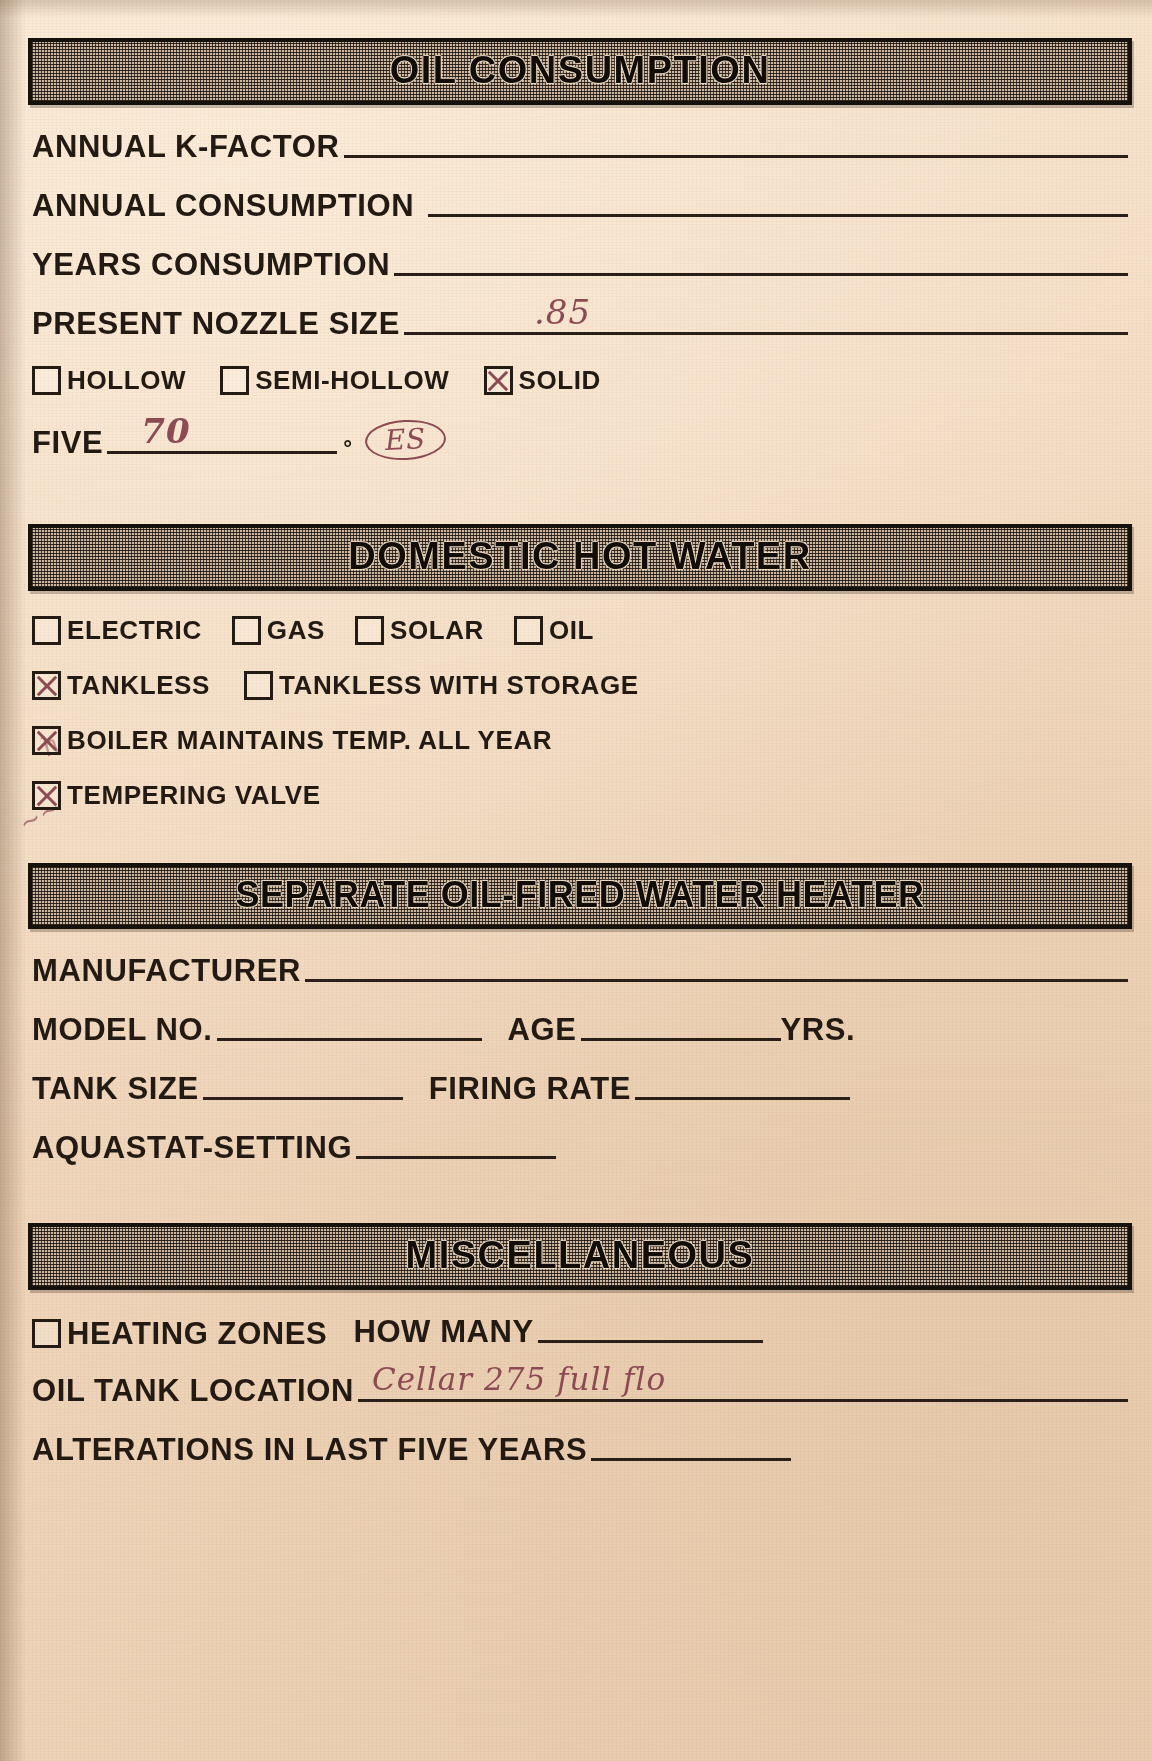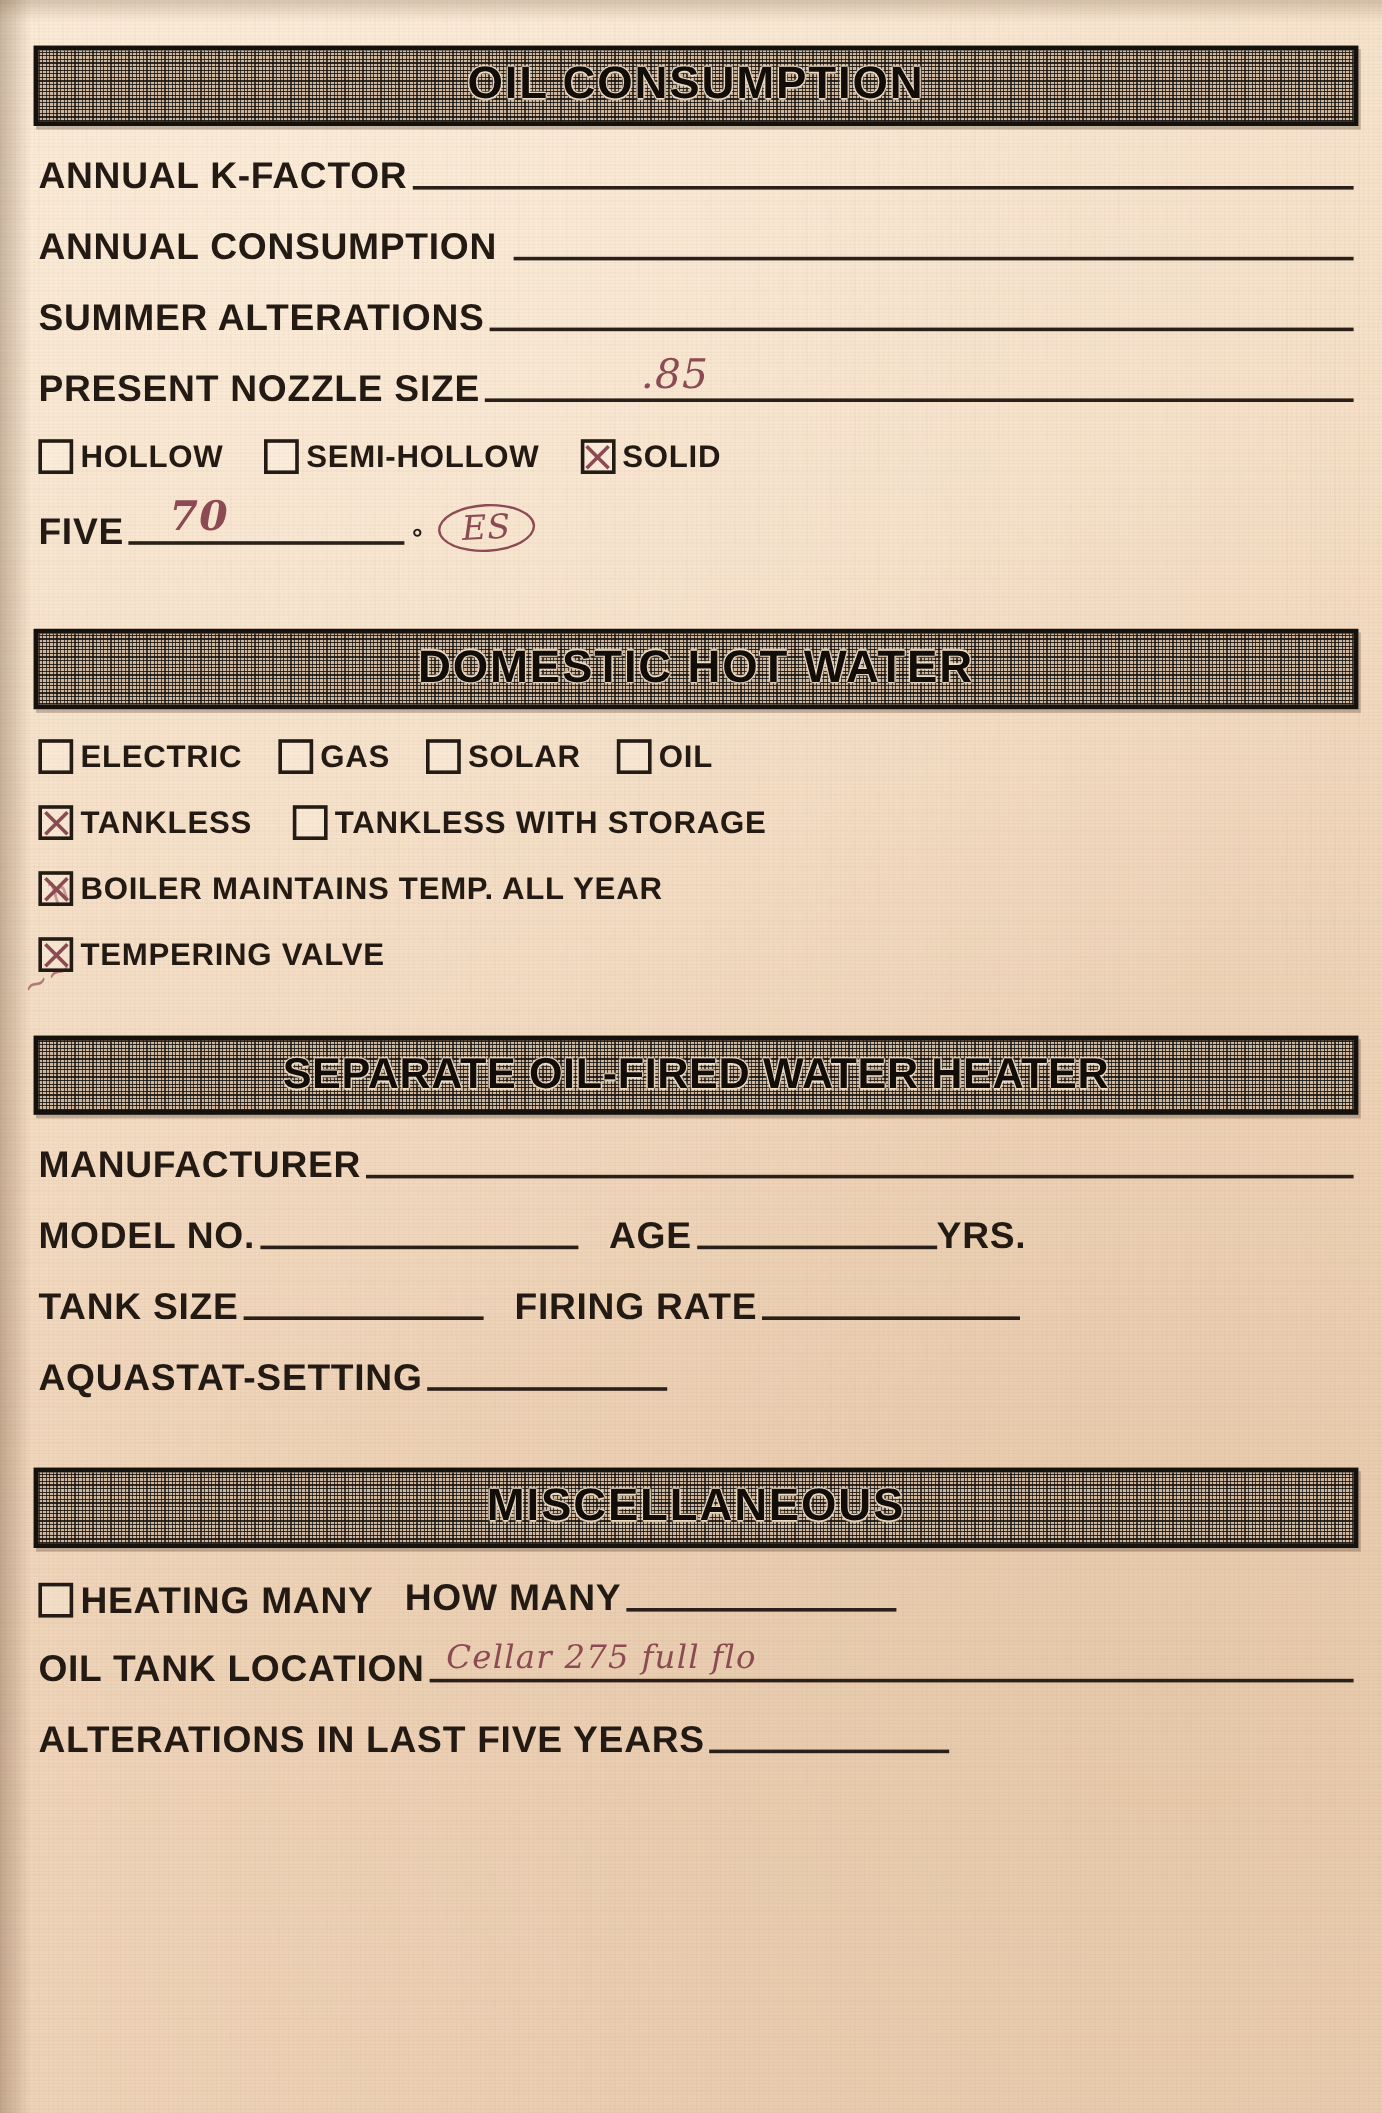--- a/index.html
+++ b/index.html
@@ -203,21 +203,21 @@
       </div>
 
       <div class="row">
         <span class="lbl">ANNUAL CONSUMPTION</span>
         <span class="rule" style="margin-left:14px;">
           <span class="hand" style="left:60px;"></span>
         </span>
       </div>
 
       <div class="row">
-        <span class="lbl">SUMMER ALTERATIONS</span>
+        <span class="lbl">YEARS CONSUMPTION</span>
         <span class="rule">
           <span class="hand" style="left:60px;"></span>
         </span>
       </div>
 
       <div class="row">
         <span class="lbl">PRESENT NOZZLE SIZE</span>
         <span class="rule">
           <span class="hand" style="left:130px; font-size:34px;">.85</span>
         </span>
@@ -351,32 +351,32 @@
     <div class="sec" style="margin-top:58px;">
       <div class="bar">
         <span>MISCELLANEOUS</span>
       </div>
     </div>
 
     <div class="rows" style="margin-top:20px;">
       <div class="row">
         <label class="citem" style="margin-right:26px;">
           <span class="chk"></span>
-          <span>HEATING MANY</span>
+          <span>HEATING ZONES</span>
         </label>
         <span class="lbl">HOW MANY</span>
         <span class="rule" style="flex:0 0 225px;">
           <span class="hand" style="left:30px;"></span>
         </span>
       </div>
 
       <div class="row">
         <span class="lbl">OIL TANK LOCATION</span>
         <span class="rule">
-          <span class="hand" style="left:14px; font-size:27px; bottom:4px;">Cellar 275  full flo</span>
+          <span class="hand" style="left:14px; font-size:31px; bottom:4px;">Cellar 275  full flo</span>
         </span>
       </div>
 
       <div class="row">
         <span class="lbl">ALTERATIONS IN LAST FIVE YEARS</span>
         <span class="rule" style="flex:0 0 200px;">
           <span class="hand" style="left:20px;"></span>
         </span>
       </div>
     </div>

